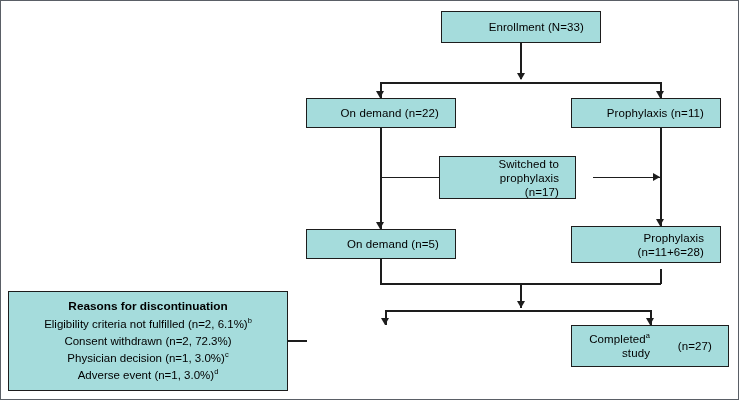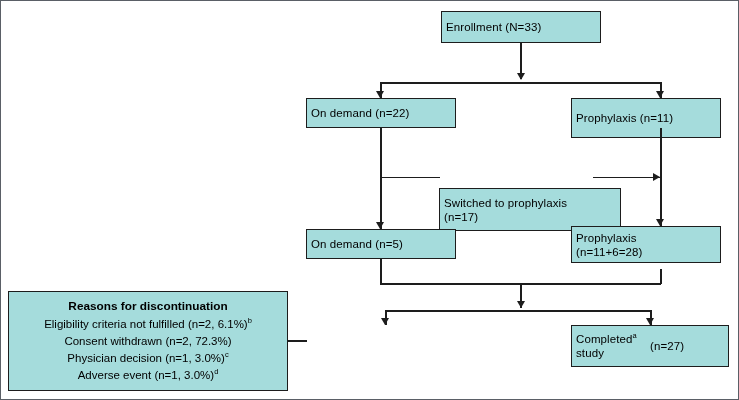--- a/index.html
+++ b/index.html
@@ -18,26 +18,26 @@
     font-family: "Liberation Sans", sans-serif;
   }
   .node {
     position: absolute;
     background: #a5dcdc;
     border: 1.5px solid #1d1d1d;
     box-sizing: border-box;
     display: flex;
     align-items: center;
     justify-content: center;
-    text-align: left;
+    text-align: right;
     color: #000000;
     font-size: 11.5px;
     line-height: 14px;
     letter-spacing: 0.1px;
-    padding: 2px 4px;
+    padding: 2px 16px;
   }
   .node .txt { display: block; width: 100%; }
   .line {
     position: absolute;
     background: #1d1d1d;
   }
   .h { height: 1.6px; }
   .v { width: 1.6px; }
   .arrow-down {
     position: absolute;
@@ -85,25 +85,25 @@
 <div id="page">
 
   <div class="node" style="left:440px; top:10px; width:160px; height:32px;">
     <span class="txt">Enrollment (N=33)</span>
   </div>
 
   <div class="node" style="left:305px; top:97px; width:150px; height:30px;">
     <span class="txt">On demand (n=22)</span>
   </div>
 
-  <div class="node" style="left:570px; top:97px; width:150px; height:40px;">
+  <div class="node" style="left:570px; top:97px; width:150px; height:30px;">
     <span class="txt">Prophylaxis (n=11)</span>
   </div>
 
-  <div class="node" style="left:438px; top:155px; width:182px; height:43px; flex-direction:column;margin-top:32px;">
+  <div class="node" style="left:438px; top:155px; width:137px; height:43px; flex-direction:column;">
     <span class="txt">Switched to prophylaxis</span>
     <span class="txt">(n=17)</span>
   </div>
 
   <div class="node" style="left:305px; top:228px; width:150px; height:30px;">
     <span class="txt">On demand (n=5)</span>
   </div>
 
   <div class="node" style="left:570px; top:225px; width:150px; height:37px; flex-direction:column;">
     <span class="txt">Prophylaxis</span>

